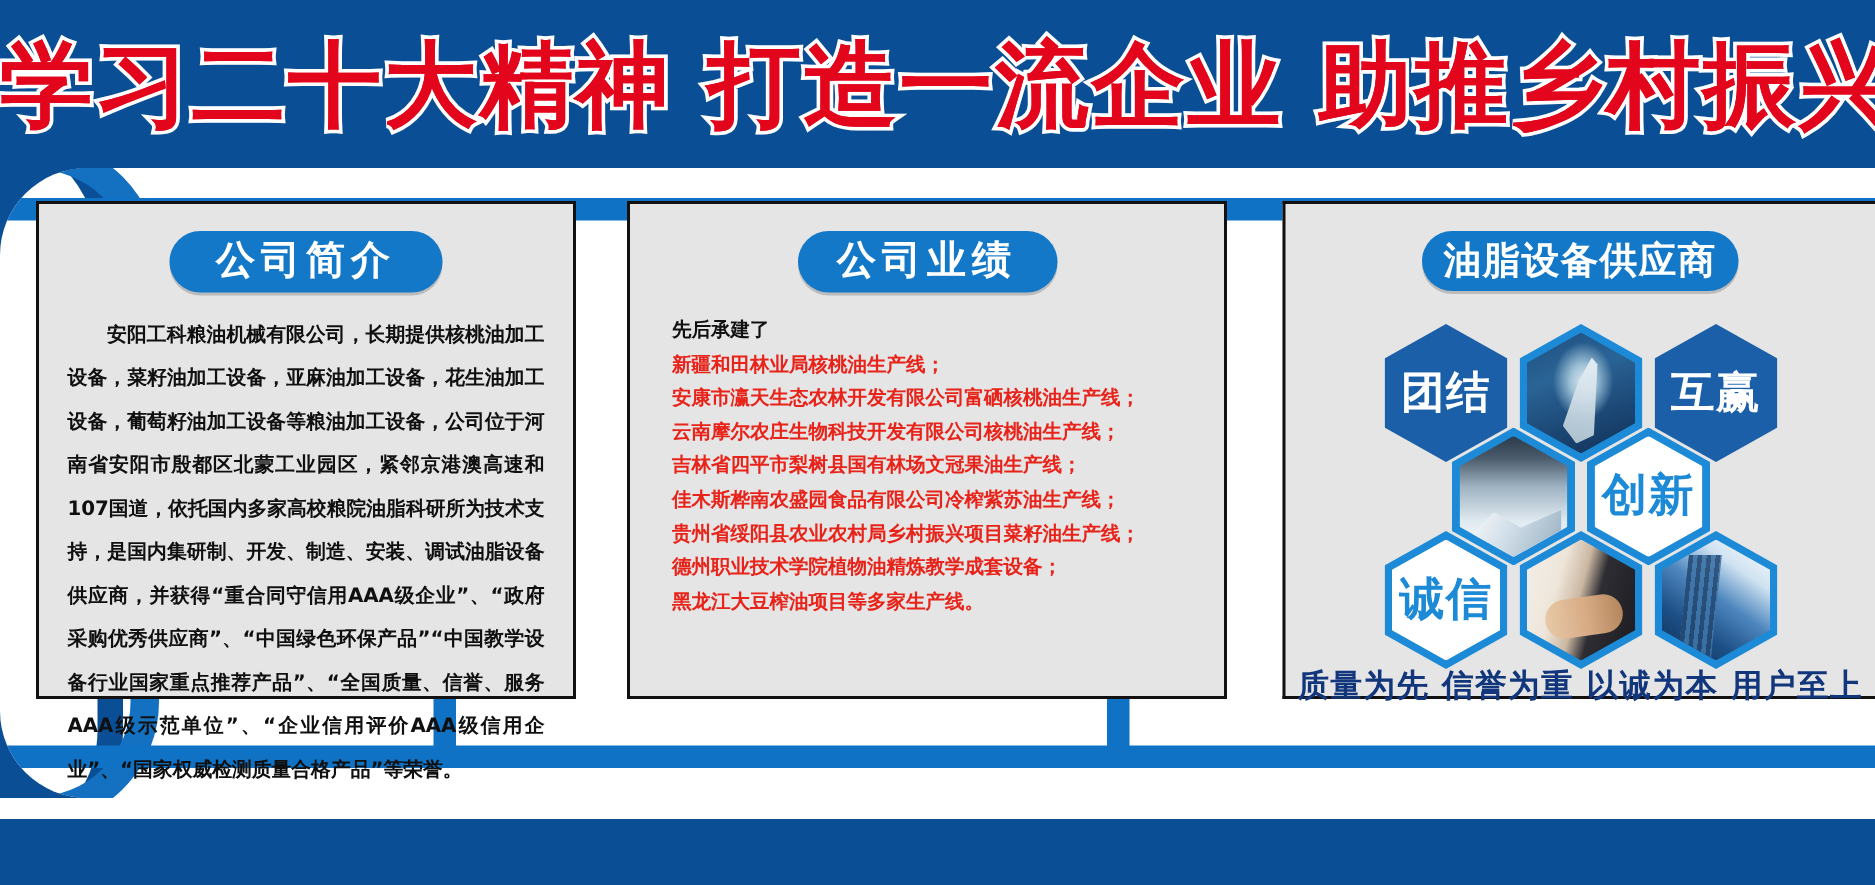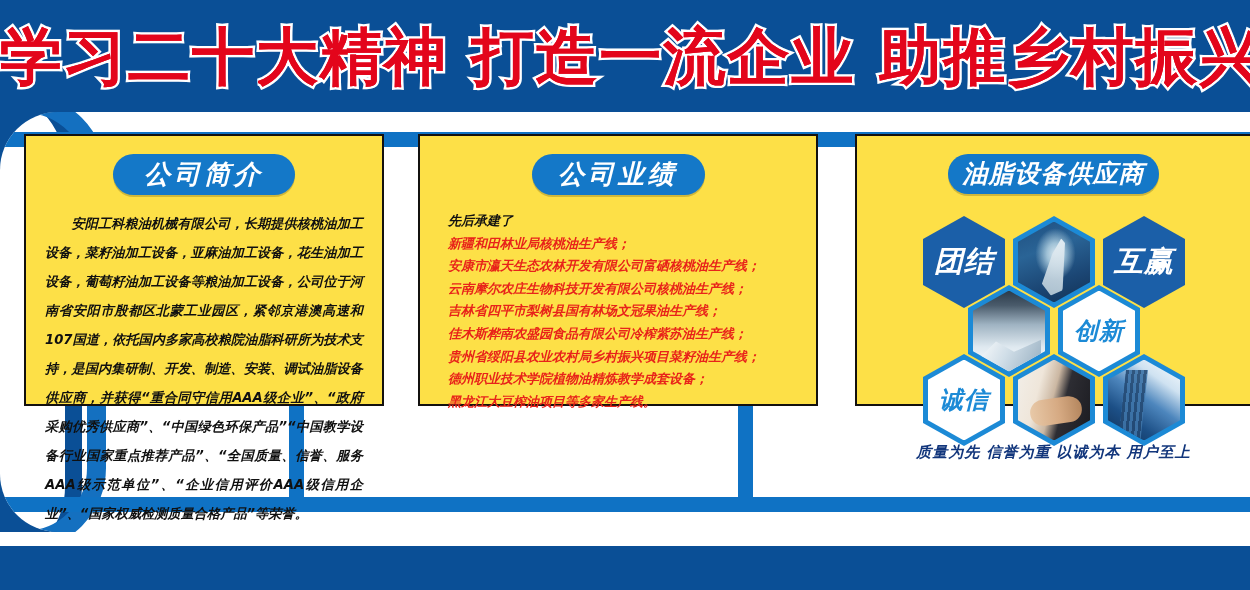--- a/index.html
+++ b/index.html
@@ -52,22 +52,22 @@
   }
 
   
   .rail-top{position:absolute;left:0;top:20px;width:1250px;height:15px;background:#0f72c4;}
   .rail-bottom{position:absolute;left:0;top:385px;width:1250px;height:15px;background:#0f72c4;}
   .rail-mid-1{position:absolute;left:289px;top:20px;width:15px;height:380px;background:#0f72c4;}
   .rail-mid-2{position:absolute;left:738px;top:20px;width:15px;height:380px;background:#0f72c4;}
 
   
   .panel{
-    position:absolute;top:22px;height:272px;background:#fde047;
-    border:2px solid #13110f;box-sizing:border-box;font-style:italic;
+    position:absolute;top:22px;height:332px;background:#e5e5e5;
+    border:2px solid #13110f;box-sizing:border-box;
   }
   .panel-left{left:24px;width:360px;}
   .panel-mid{left:418px;width:400px;}
   .panel-right{left:855px;width:395px;border-right:none;}
 
   
   .pill{
     margin:0 auto;margin-top:18px;
     background:#1478c8;color:#fff;border-radius:24px;
     font-weight:bold;text-align:center;
@@ -108,21 +108,21 @@
     position:absolute;width:82px;height:92px;
     background:#1c8ad6;
     -webkit-clip-path:polygon(50% 0%,100% 25%,100% 75%,50% 100%,0% 75%,0% 25%);
     clip-path:polygon(50% 0%,100% 25%,100% 75%,50% 100%,0% 75%,0% 25%);
   }
   .hexring > .inner{
     position:absolute;left:5px;top:5.6px;width:72px;height:80.8px;
     -webkit-clip-path:polygon(50% 0%,100% 25%,100% 75%,50% 100%,0% 75%,0% 25%);
     clip-path:polygon(50% 0%,100% 25%,100% 75%,50% 100%,0% 75%,0% 25%);
     display:flex;align-items:center;justify-content:center;
-    font-size:24px;font-weight:bold;letter-spacing:1px;
+    font-size:30px;font-weight:bold;letter-spacing:1px;
     font-family:"DejaVu Sans","Liberation Sans",sans-serif;
   }
   .inner.white{background:#ffffff;color:#1c8ad6;}
 
   
   .ph-carrier{
     background:
       radial-gradient(ellipse at 52% 40%, #d8e6ef 0%, #9fc1d6 16%, rgba(159,193,214,0) 38%),
       linear-gradient(160deg,#1f4f80 0%,#2a6496 35%,#1b4674 70%,#123256 100%);
   }
@@ -160,21 +160,21 @@
       linear-gradient(35deg,#0f2f55 0%,#1c4f86 28%,#4d86bd 52%,#cfe2f1 74%,#ffffff 100%);
   }
   .ph-buildings::after{
     content:"";position:absolute;left:14px;top:10px;width:22px;height:74px;
     background:repeating-linear-gradient(90deg,#244a74 0 3px,#3e74a8 3px 6px);
     transform:skewX(-6deg);opacity:.9;
   }
 
   .slogan{
     margin-top:8px;text-align:center;
-    font-size:15px;font-weight:bold;color:#12367c;letter-spacing:1px;
+    font-size:21px;font-weight:bold;color:#12367c;letter-spacing:1px;
     font-family:"DejaVu Sans","Liberation Sans",sans-serif;
     white-space:nowrap;
   }
 
   
   .bottom-gap{position:absolute;left:0;top:532px;width:1250px;height:14px;background:#ffffff;}
   .bottom-bar{
     position:absolute;left:0;top:546px;width:1250px;height:44px;background:#0a4f96;
     border-top-left-radius:0;
   }

